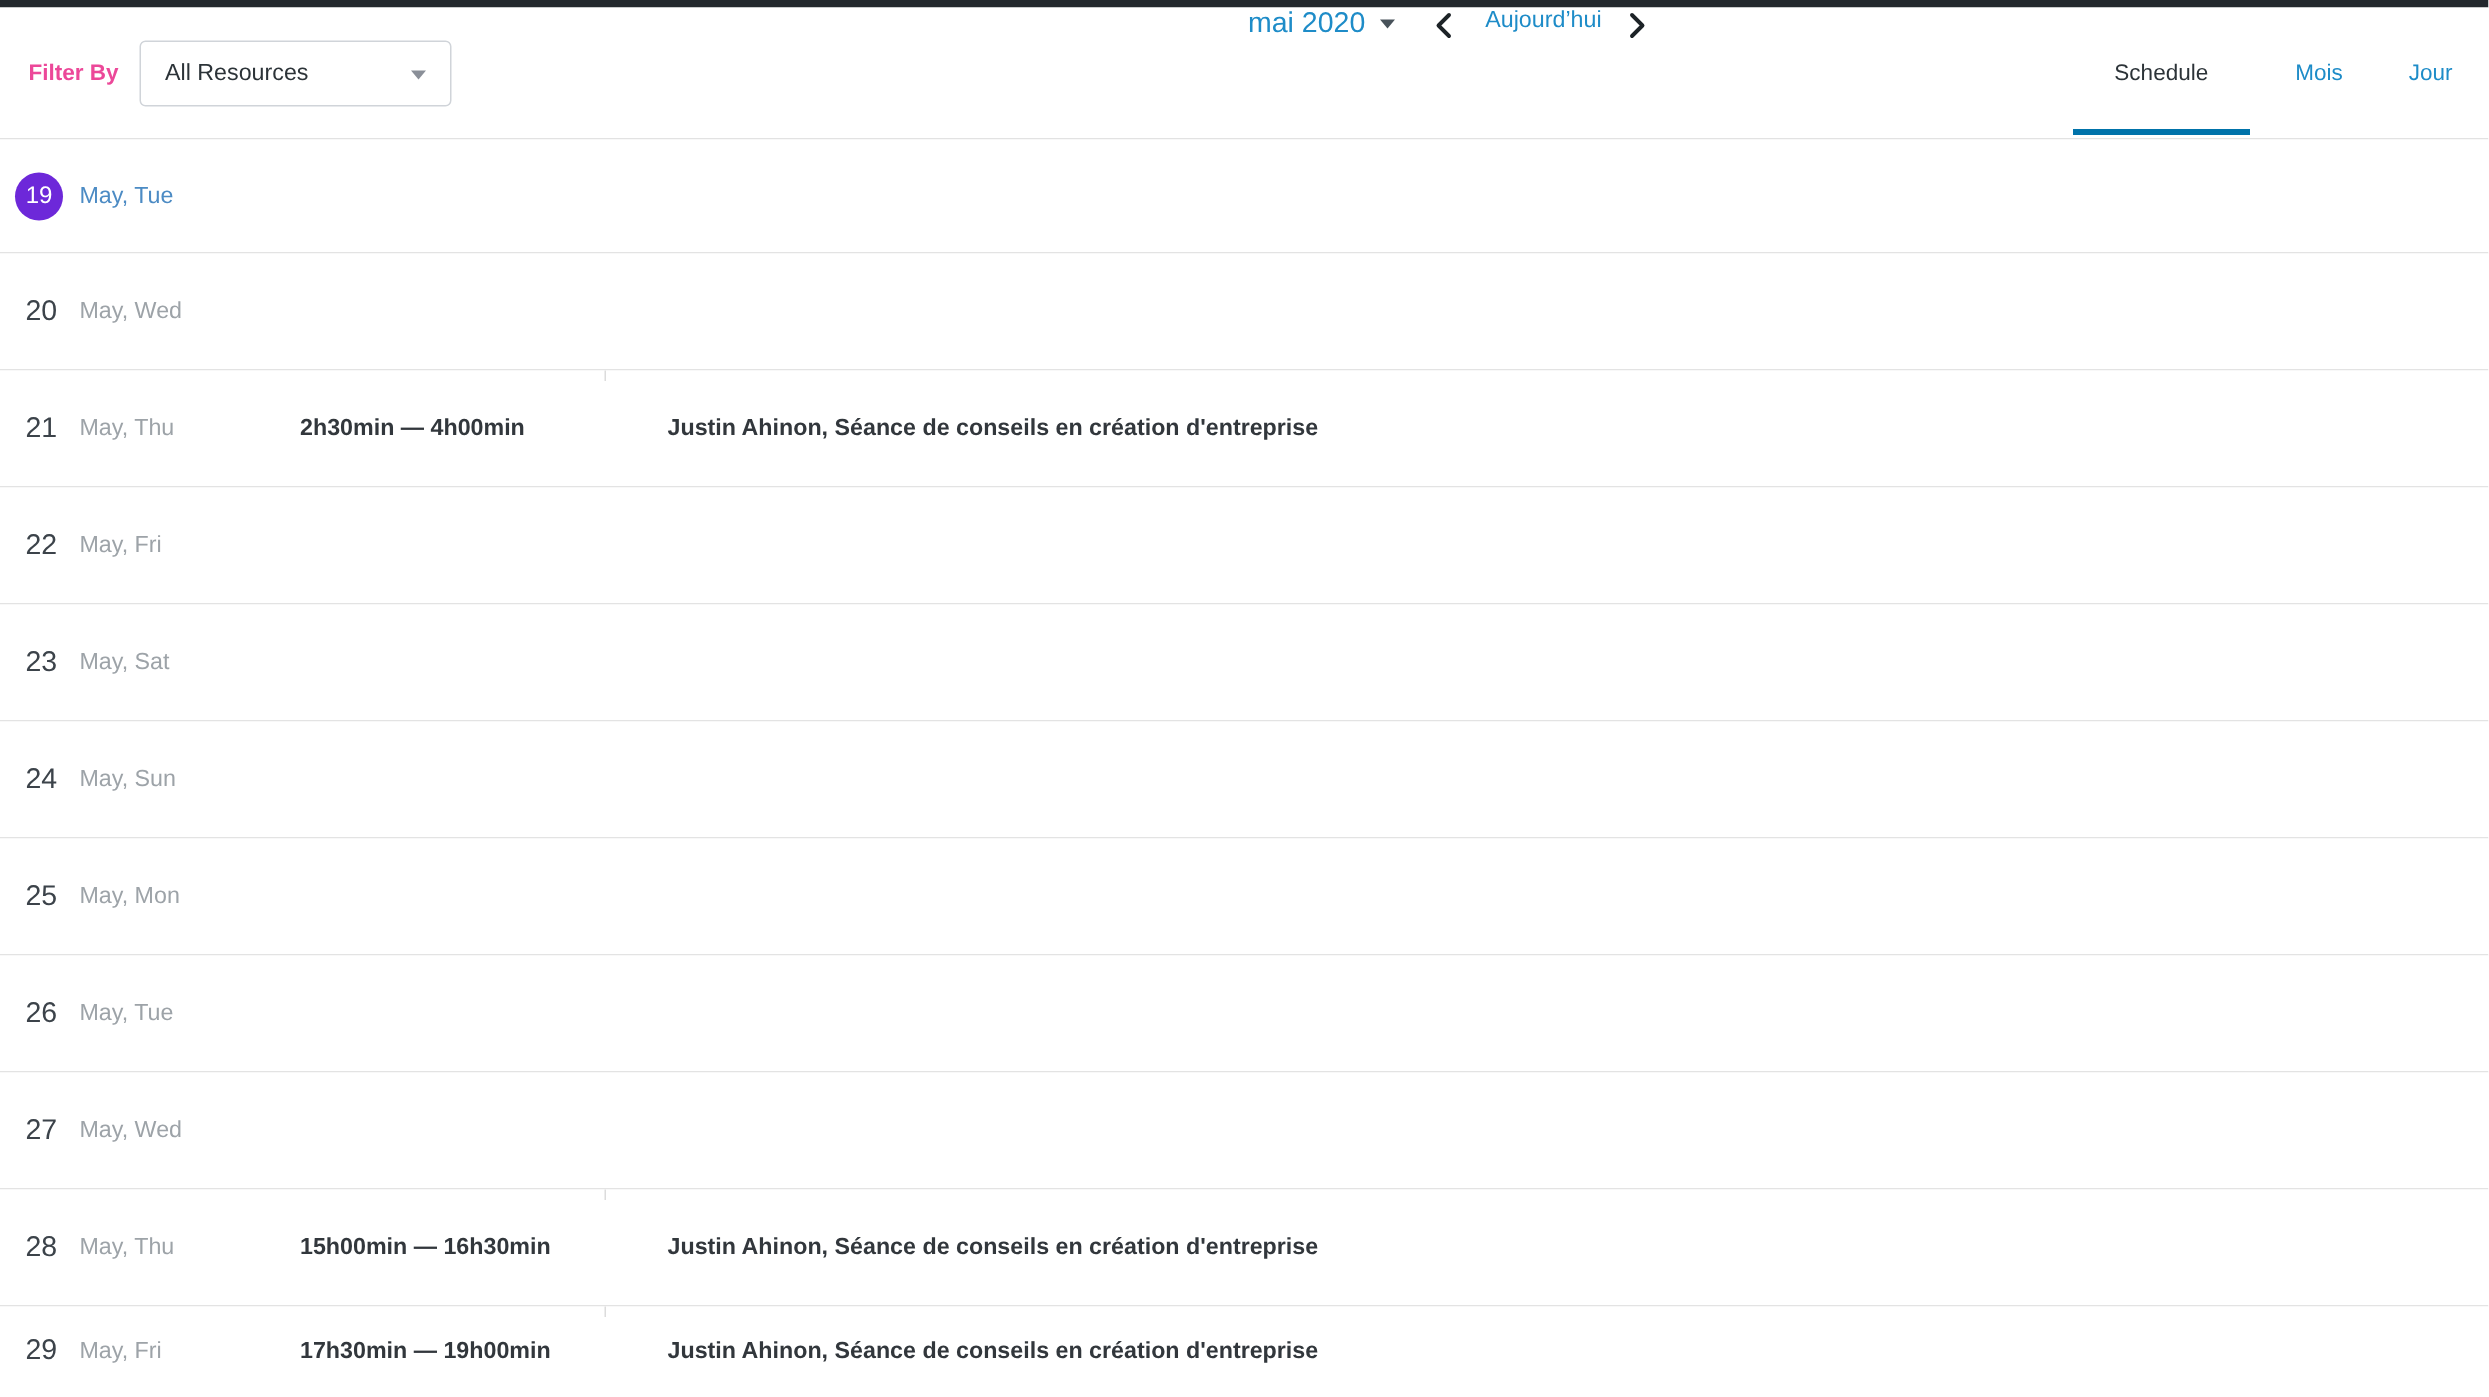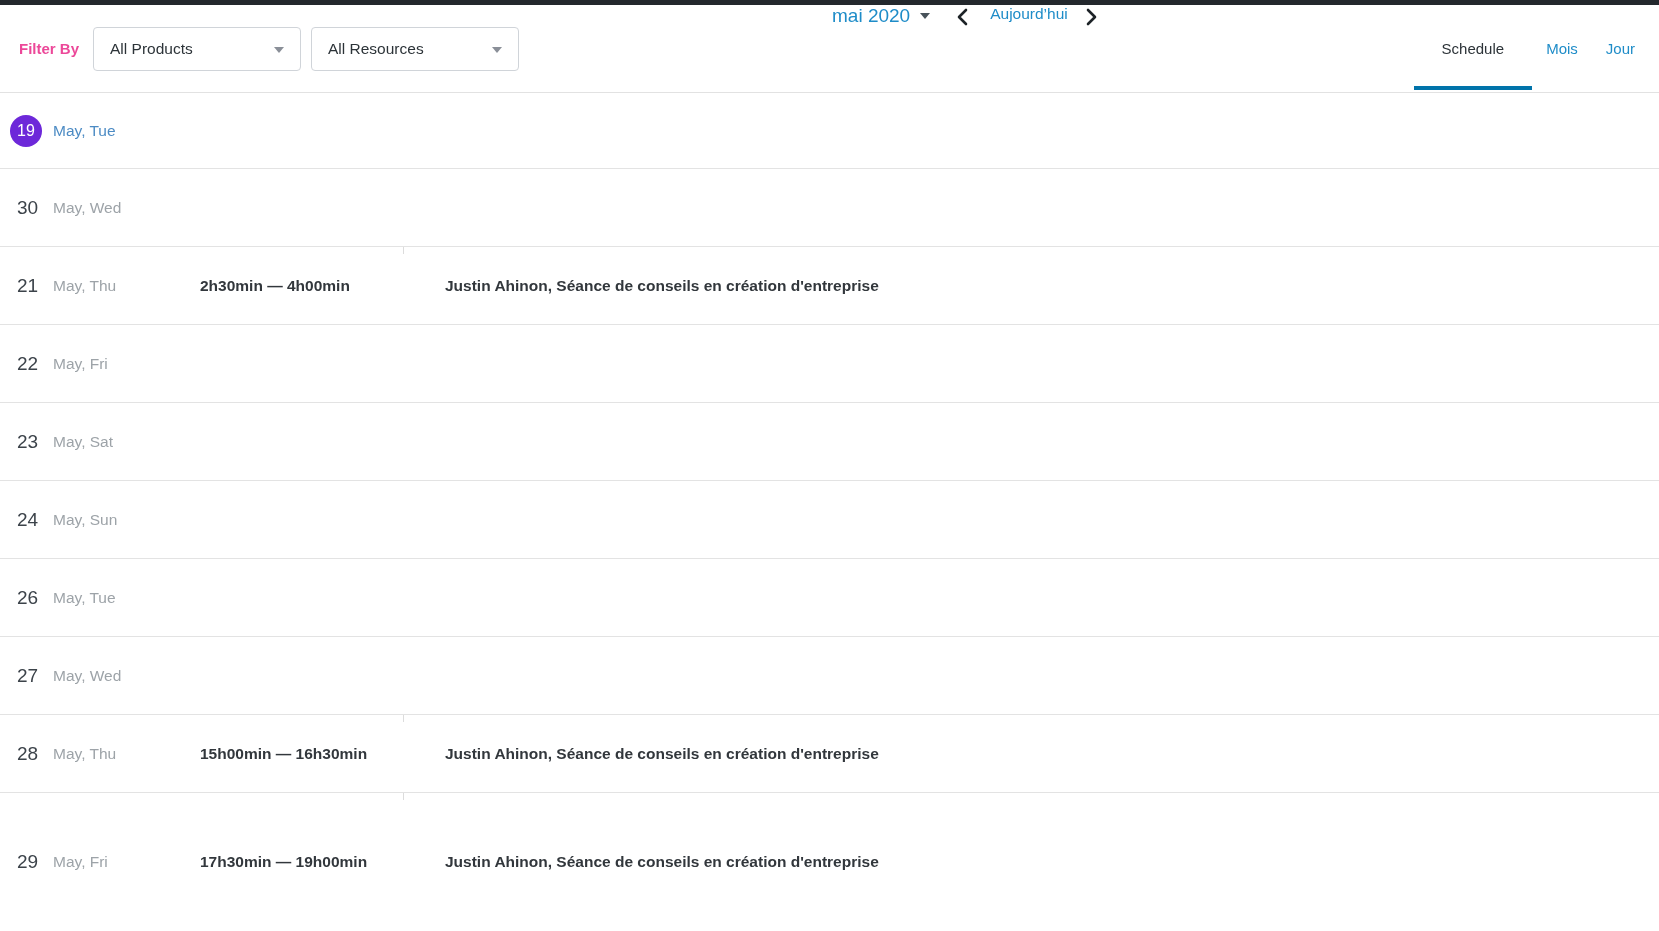--- a/index.html
+++ b/index.html
@@ -23,21 +23,21 @@
   .nav-group { position:absolute; left:832px; top:0; height:100%; display:flex; align-items:flex-start; }
   .month-btn { display:flex; align-items:center; font-size:19px; color:#1e8cc8; cursor:pointer; }
   .month-btn .caret { margin-left:10px; width:0; height:0; border-left:5px solid transparent;
     border-right:5px solid transparent; border-top:6px solid #48525a; }
   .chev-btn { display:flex; align-items:center; justify-content:center; width:20px; height:24px;
     cursor:pointer; margin:0 0 0 22px; }
   .chev-btn svg { display:block; }
   .today-link { font-size:15.5px; color:#1e8cc8; cursor:pointer; margin-left:18px; }
   .chev-btn.next { margin-left:14px; }
 
-  .tabs { position:absolute; right:10px; top:0; height:100%; display:flex; align-items:stretch; }
+  .tabs { position:absolute; right:10px; top:0; height:100%; display:flex; align-items:stretch;gap:16px; }
   .tab { display:flex; align-items:center; font-size:15px; color:#1e8cc8; cursor:pointer;
     padding:0 14px; position:relative; }
   .tab.active { color:#2c3338; padding:0 28px; }
   .tab.active::after { content:""; position:absolute; left:0; right:0; bottom:2px; height:4px;
     background:#0073aa; }
 
   
   .rows { display:flex; flex-direction:column; height:838px; }
   .row { position:relative; height:78px; border-bottom:1px solid #e3e3e3; background:#fff; }
   .row:first-child { height:76px; }
@@ -65,24 +65,20 @@
 </head>
 <body>
 
 <div class="topbar"></div>
 
 <div class="header">
 
   <div class="filter-group">
     <span class="filter-label">Filter By</span>
     <div class="select">
-      <span>All Products</span>
-      <span class="caret"></span>
-    </div>
-    <div class="select">
       <span>All Resources</span>
       <span class="caret"></span>
     </div>
   </div>
 
   <div class="nav-group">
     <div class="month-btn">
       <span>mai 2020</span>
       <span class="caret"></span>
     </div>
@@ -107,21 +103,21 @@
 
 </div>
 
 <div class="rows" id="rows">
     <div class="row active">
     <span class="date-num">19</span>
     <span class="day-label">May, Tue</span>
 
   </div>
     <div class="row">
-    <span class="date-num">30</span>
+    <span class="date-num">20</span>
     <span class="day-label">May, Wed</span>
 
   </div>
     <div class="row has-event">
     <span class="date-num">21</span>
     <span class="day-label">May, Thu</span>
     <div class="booking">
       <span class="booking-time">2h30min — 4h00min</span>
       <span class="booking-title">Justin Ahinon, Séance de conseils en création d'entreprise</span>
     </div>
@@ -132,20 +128,25 @@
 
   </div>
     <div class="row">
     <span class="date-num">23</span>
     <span class="day-label">May, Sat</span>
 
   </div>
     <div class="row">
     <span class="date-num">24</span>
     <span class="day-label">May, Sun</span>
+
+  </div>
+    <div class="row">
+    <span class="date-num">25</span>
+    <span class="day-label">May, Mon</span>
 
   </div>
     <div class="row">
     <span class="date-num">26</span>
     <span class="day-label">May, Tue</span>
 
   </div>
     <div class="row">
     <span class="date-num">27</span>
     <span class="day-label">May, Wed</span>

